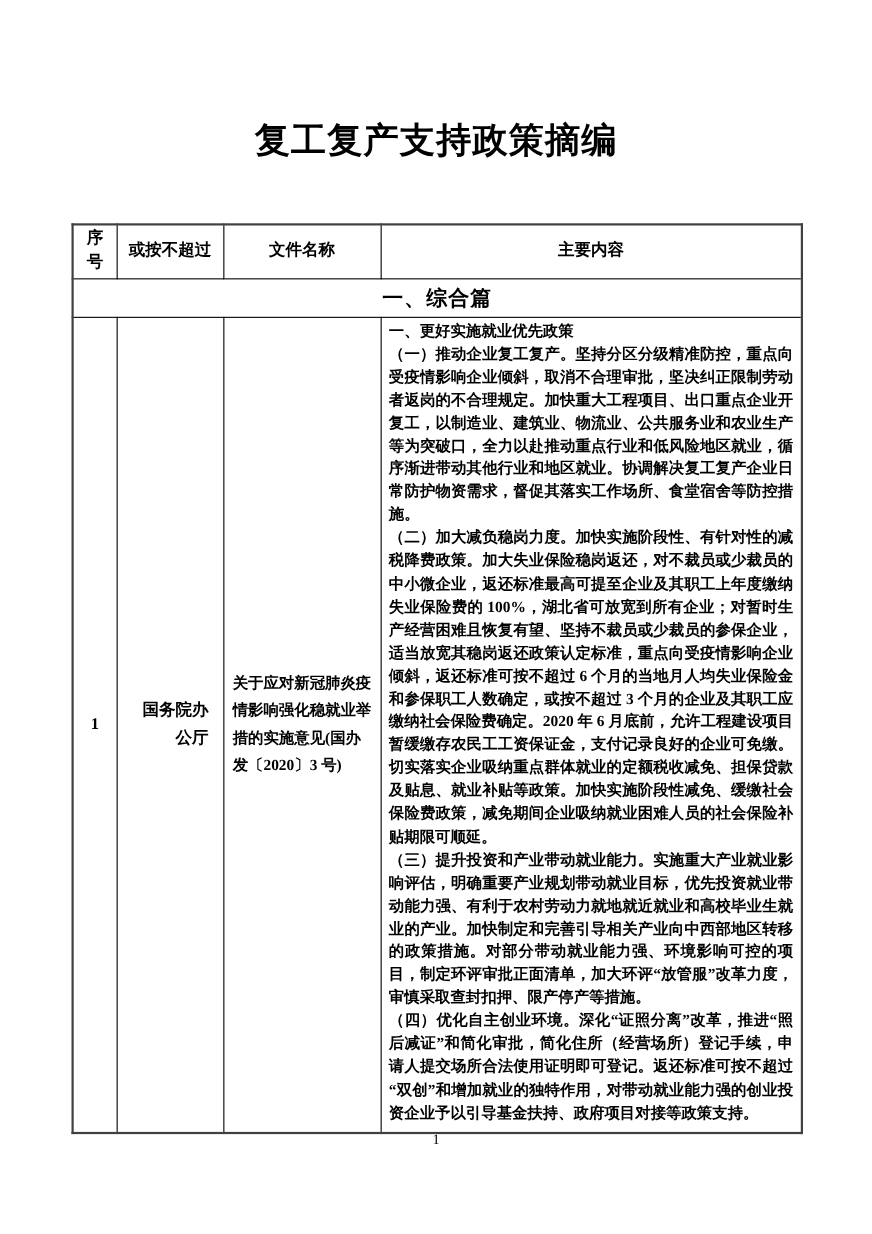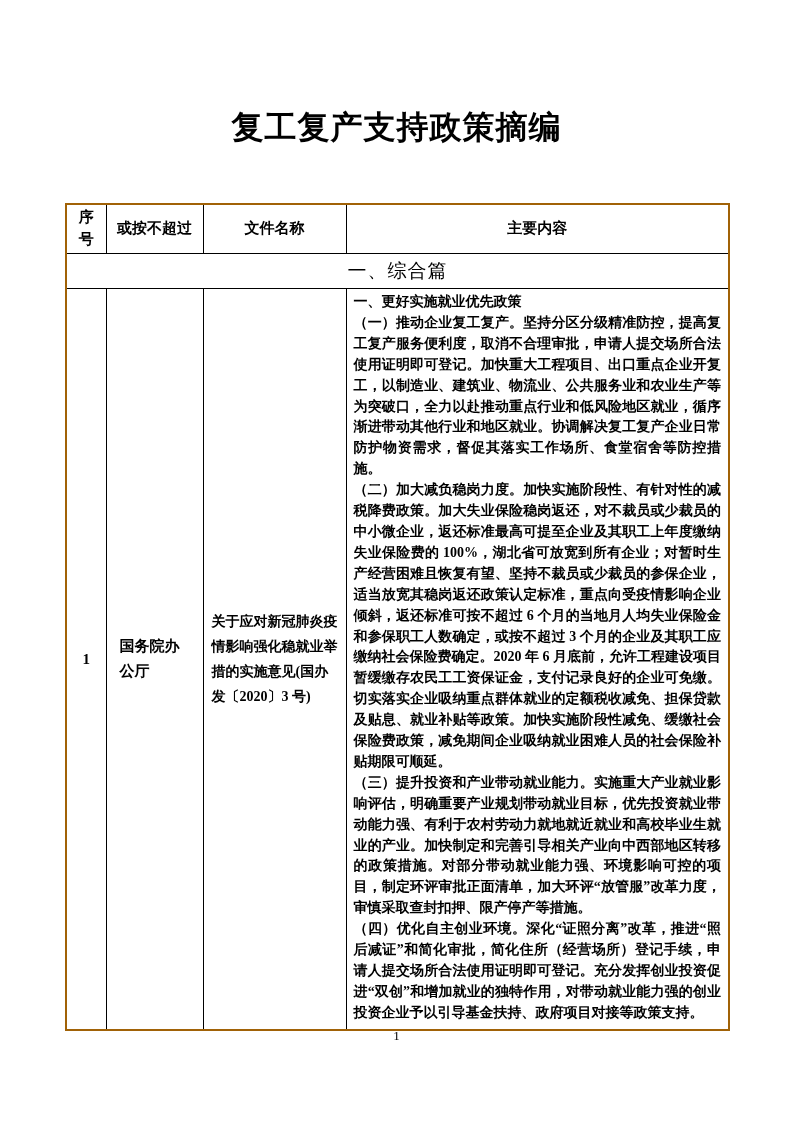--- a/index.html
+++ b/index.html
@@ -22,54 +22,54 @@
     letter-spacing: 1px;
     color: #000000;
   }
   table.policy-table {
     position: absolute;
     left: 65px;
     top: 203px;
     width: 663px;
     border-collapse: collapse;
     table-layout: fixed;
-    border: 2px solid #a16207;
+    border: 2px solid #404040;
   }
   .policy-table th, .policy-table td {
     border: 1.3px solid #000000;
     vertical-align: middle;
     word-break: break-all;
   }
   .policy-table thead th {
     font-size: 15px;
     font-weight: bold;
     text-align: center;
     height: 46px;
     line-height: 1.45;
   }
   th.th-serial { padding: 0 11px; }
   tr.section-row td {
     height: 32px;
     text-align: center;
     font-family: "Liberation Sans", sans-serif;
     font-size: 19px;
-    font-weight: normal;
+    font-weight: bold;
     letter-spacing: 1px;
   }
   td.cell-serial {
     text-align: center;
     font-size: 15px;
     font-weight: 600;
   }
   td.cell-agency {
     padding: 0 13px;
     font-size: 15px;
     font-weight: 600;
     line-height: 25px;
-    text-align: left;
+    text-align: right;
   }
   td.cell-docname {
     padding: 0 8px;
     font-size: 14px;
     font-weight: 600;
     line-height: 25px;
     text-align: left;
   }
   td.cell-content {
     vertical-align: top;
@@ -119,24 +119,24 @@
     <tbody>
       <tr class="section-row">
         <td colspan="4">一、综合篇</td>
       </tr>
       <tr>
         <td class="cell-serial">1</td>
         <td class="cell-agency">国务院办公厅</td>
         <td class="cell-docname">关于应对新冠肺炎疫情影响强化稳就业举措的实施意见(国办发〔2020〕3 号)</td>
         <td class="cell-content">
           <p>一、更好实施就业优先政策</p>
-          <p>（一）推动企业复工复产。坚持分区分级精准防控，提高复工复产服务便利度，取消不合理审批，申请人提交场所合法使用证明即可登记。加快重大工程项目、出口重点企业开复工，以制造业、建筑业、物流业、公共服务业和农业生产等为突破口，全力以赴推动重点行业和低风险地区就业，循序渐进带动其他行业和地区就业。协调解决复工复产企业日常防护物资需求，督促其落实工作场所、食堂宿舍等防控措施。</p>
+          <p>（一）推动企业复工复产。坚持分区分级精准防控，重点向受疫情影响企业倾斜，取消不合理审批，坚决纠正限制劳动者返岗的不合理规定。加快重大工程项目、出口重点企业开复工，以制造业、建筑业、物流业、公共服务业和农业生产等为突破口，全力以赴推动重点行业和低风险地区就业，循序渐进带动其他行业和地区就业。协调解决复工复产企业日常防护物资需求，督促其落实工作场所、食堂宿舍等防控措施。</p>
           <p>（二）加大减负稳岗力度。加快实施阶段性、有针对性的减税降费政策。加大失业保险稳岗返还，对不裁员或少裁员的中小微企业，返还标准最高可提至企业及其职工上年度缴纳失业保险费的 100%，湖北省可放宽到所有企业；对暂时生产经营困难且恢复有望、坚持不裁员或少裁员的参保企业，适当放宽其稳岗返还政策认定标准，重点向受疫情影响企业倾斜，返还标准可按不超过 6 个月的当地月人均失业保险金和参保职工人数确定，或按不超过 3 个月的企业及其职工应缴纳社会保险费确定。2020 年 6 月底前，允许工程建设项目暂缓缴存农民工工资保证金，支付记录良好的企业可免缴。切实落实企业吸纳重点群体就业的定额税收减免、担保贷款及贴息、就业补贴等政策。加快实施阶段性减免、缓缴社会保险费政策，减免期间企业吸纳就业困难人员的社会保险补贴期限可顺延。</p>
           <p>（三）提升投资和产业带动就业能力。实施重大产业就业影响评估，明确重要产业规划带动就业目标，优先投资就业带动能力强、有利于农村劳动力就地就近就业和高校毕业生就业的产业。加快制定和完善引导相关产业向中西部地区转移的政策措施。对部分带动就业能力强、环境影响可控的项目，制定环评审批正面清单，加大环评“放管服”改革力度，审慎采取查封扣押、限产停产等措施。</p>
-          <p>（四）优化自主创业环境。深化“证照分离”改革，推进“照后减证”和简化审批，简化住所（经营场所）登记手续，申请人提交场所合法使用证明即可登记。充分发挥创业投资促进“双创”和增加就业的独特作用，对带动就业能力强的创业投资企业予以引导基金扶持、政府项目对接等政策支持。</p>
+          <p>（四）优化自主创业环境。深化“证照分离”改革，推进“照后减证”和简化审批，简化住所（经营场所）登记手续，申请人提交场所合法使用证明即可登记。返还标准可按不超过“双创”和增加就业的独特作用，对带动就业能力强的创业投资企业予以引导基金扶持、政府项目对接等政策支持。</p>
         </td>
       </tr>
     </tbody>
   </table>
 
   <div class="page-number">1</div>
 
 </div>
 
 </body></html>

